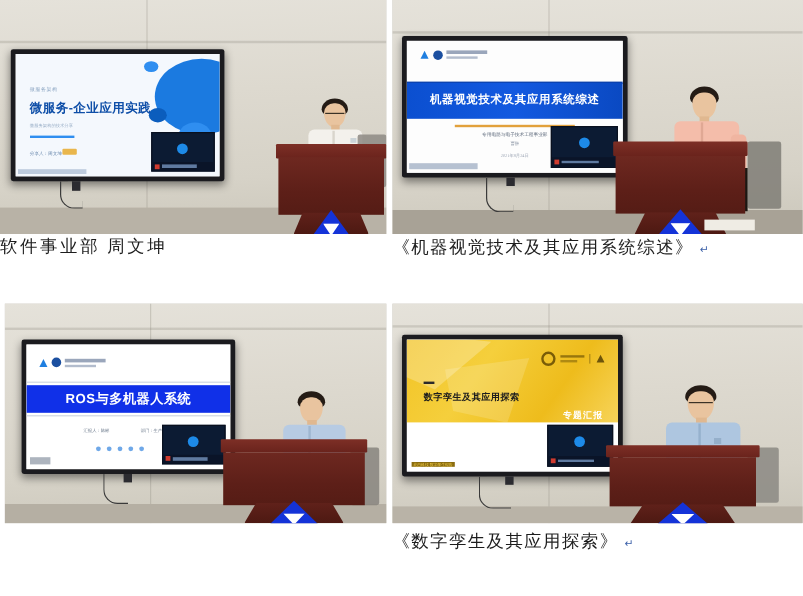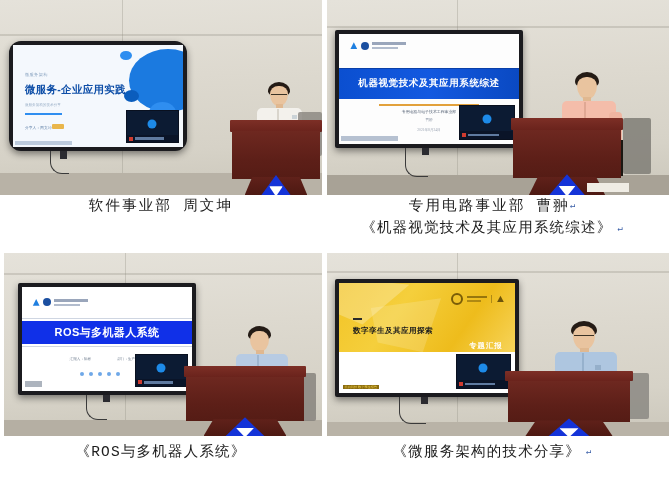--- a/index.html
+++ b/index.html
@@ -118,37 +118,37 @@
   .pod-logo{position:absolute;left:50%;bottom:-2%;transform:translateX(-50%);
       width:34%;height:30%;background:#1433d8;
       clip-path:polygon(50% 4%,100% 100%,0 100%);}
   .pod-logo.notch:after{content:"";position:absolute;left:50%;bottom:0;transform:translateX(-50%);
       width:44%;height:46%;background:#fff;clip-path:polygon(50% 100%,0 0,100% 0);}
   .chairback{position:absolute;background:#8d8a84;border-radius:2px;opacity:.85;}
   .floor{position:absolute;left:0;right:0;bottom:0;background:#b8b2a6;}
   .deskpaper{position:absolute;background:#efece4;}
 
   
-  .cap{position:absolute;text-align:center;color:#1d1d1d;
-       font-family:Liberation Mono, monospace;}
+  .cap{position:absolute;color:#1d1d1d;
+       font-family:Liberation Serif, serif;}
   .cap .l1{font-size:14.5px;letter-spacing:2.2px;line-height:21px;white-space:nowrap;}
   .cap .l2{font-size:14.5px;letter-spacing:1.2px;line-height:22px;white-space:nowrap;}
   .pilcrow{font-size:9px;color:#3a5fa8;vertical-align:middle;letter-spacing:0;}
 </style>
 </head>
 <body>
 
 <div class="page">
 
   <div class="photo" style="left:0;top:0;width:322px;height:195px;">
     <div class="wall"></div>
     <div class="wall-seam" style="top:34px;"></div>
     <div class="floor" style="height:22px;"></div>
 
-    <div class="tv" style="left:9px;top:41px;width:178px;height:110px;border-radius:12px;">
+    <div class="tv" style="left:9px;top:41px;width:178px;height:110px;">
       <div class="screen">
         <div class="sl-blue">
           <div class="bub" style="right:-14%;top:4%;width:46%;height:62%;"></div>
           <div class="bub l" style="right:4%;top:56%;width:16%;height:22%;"></div>
           <div class="bub d" style="right:26%;top:44%;width:9%;height:12%;"></div>
           <div class="bub l" style="right:30%;top:6%;width:7%;height:9%;"></div>
           <div class="s1-kicker">微服务架构</div>
           <div class="s1-title">微服务-企业应用实践</div>
           <div class="s1-sub">微服务架构的技术分享</div>
           <div class="s1-rule"></div>
@@ -242,23 +242,20 @@
       <div class="pod-logo notch"></div>
     </div>
     <div class="deskpaper" style="left:260px;top:183px;width:42px;height:9px;"></div>
   </div>
 
   <div class="cap" style="left:0;top:196px;width:322px;">
     <div class="l1">软件事业部 周文坤</div>
   </div>
 
   <div class="cap" style="left:327px;top:196px;width:330px;">
-    <div class="l1">
-      <span>专用电路事业部 曹翀</span><span class="pilcrow">↵</span>
-    </div>
     <div class="l2">
       <span>《机器视觉技术及其应用系统综述》</span><span class="pilcrow" style="margin-left:5px;">↵</span>
     </div>
   </div>
 
   <div class="photo" style="left:327px;top:253px;width:342px;height:183px;">
     <div class="wall"></div>
     <div class="wall-seam" style="top:18px;"></div>
     <div class="floor" style="height:14px;background:#b9b3a7;"></div>
 
@@ -370,22 +367,21 @@
 
     <div class="podium" style="left:180px;top:113px;width:122px;height:70px;">
       <div class="pod-top"></div>
       <div class="pod-body"></div>
       <div class="pod-base"></div>
       <div class="pod-logo notch"></div>
     </div>
   </div>
 
   <div class="cap" style="left:0;top:441px;width:322px;">
-    <div class="l2">《ROS与多机器人系统》</div>
   </div>
 
   <div class="cap" style="left:327px;top:441px;width:330px;">
     <div class="l2">
-      <span>《微服务架构的技术分享》</span><span class="pilcrow" style="margin-left:5px;">↵</span>
+      <span>《数字孪生及其应用探索》</span><span class="pilcrow" style="margin-left:5px;">↵</span>
     </div>
   </div>
 
 </div>
 
 </body></html>

